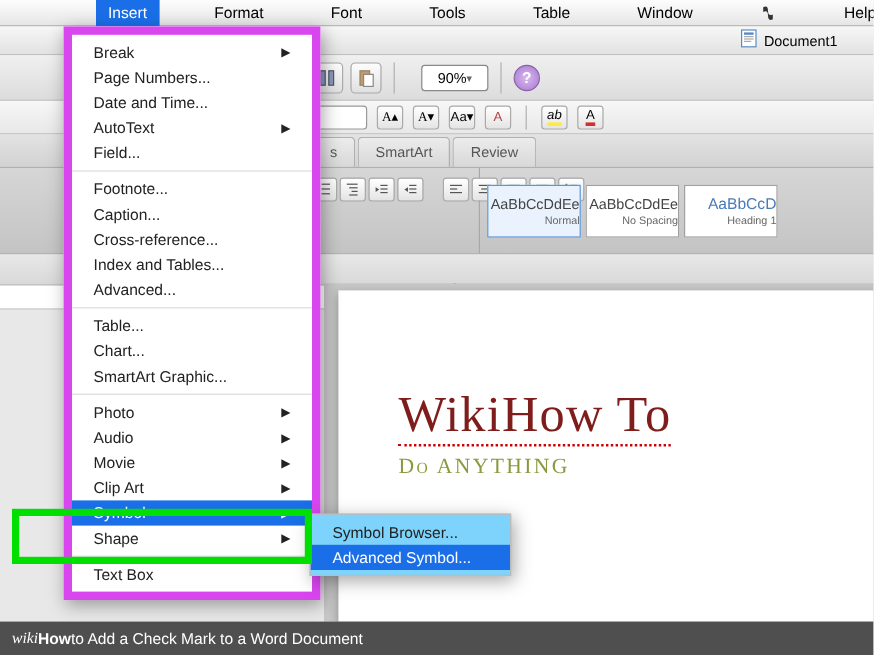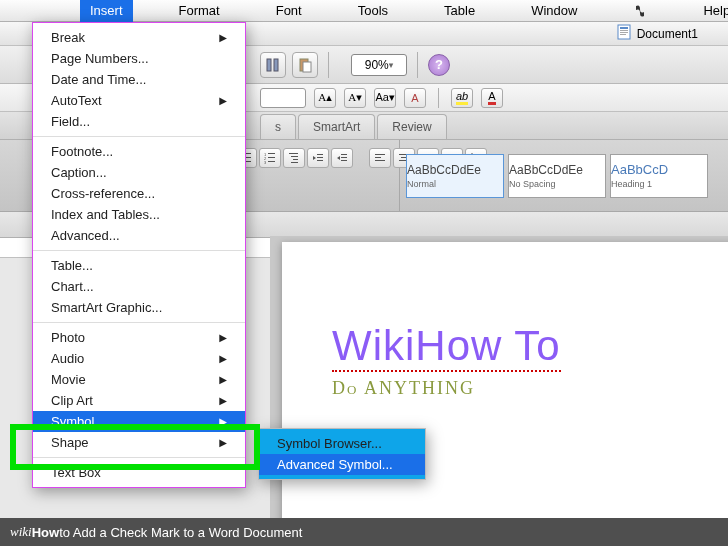--- a/index.html
+++ b/index.html
@@ -26,53 +26,53 @@
 
 
 .ribbon-tabs-row { height: 28px; background:linear-gradient(#e3e3e3,#d2d2d2); display:flex;align-items:flex-end;padding-left:260px;gap:2px;font-size:12px;border-bottom:1px solid #b0b0b0; }
 .ribbon-tab { padding:5px 14px; background:linear-gradient(#ececec,#d8d8d8);border:1px solid #b0b0b0;border-bottom:none;border-radius:4px 4px 0 0;color:#555; }
 
 
 .ribbon-body { height: 72px; background:linear-gradient(#d6d6d6,#c4c4c4);border-bottom:1px solid #a8a8a8;display:flex;padding-left:260px; }
 .ribbon-group { border-right:1px solid #a8a8a8;padding:4px 8px;display:flex;flex-direction:row;gap:16px;justify-content:center; }
 .ribbon-group-title { font-size:10px;color:#555;text-align:left;margin-bottom:2px; }
 .font-btns { display:flex;gap:2px;margin-top:4px; }
-.style-tile { width:98px;height:44px;background:#fff;border:1px solid #a0a0a0;display:flex;flex-direction:column;align-items:flex-start;justify-content:center;font-size:9px;color:#888; }
+.style-tile { width:78px;height:44px;background:#fff;border:1px solid #a0a0a0;display:flex;flex-direction:column;align-items:flex-end;justify-content:center;font-size:9px;color:#888; }
 .style-tile.selected { border:1.5px solid #5a96d8;background:#eaf3fd; }
 .style-preview { font-size:12px;color:#444; }
 .style-name { font-size:9px;color:#666;margin-top:2px; }
 .styles-row { display:flex;gap:4px;padding:4px 6px;align-items:center; }
 
 
 .fmt-strip { height: 26px; background:linear-gradient(#e8e8e8,#d8d8d8);border-bottom:1px solid #b0b0b0;display:flex;align-items:center;padding-left:8px;gap:4px;font-size:12px; }
 
 
 .ruler { height: 20px; background:#fff;border-bottom:1px solid #c0c0c0;position:relative;font-size:8px;color:#666;padding-left:270px;display:flex;align-items:center; }
 .ruler-bg { position:absolute;left:270px;right:0;top:0;bottom:0;background:repeating-linear-gradient(90deg,#e8e8e8 0,#e8e8e8 1px,transparent 1px,transparent 10px); }
 .ruler-num { position:absolute;top:3px;font-size:8px; }
 .ruler-marker { position:absolute;top:-2px;width:10px;height:10px; }
 
 
 .doc-area { position:absolute;left:270px;top:236px;right:0;bottom:28px;background:#c8c8c8;overflow:hidden; }
 .page { position:absolute;left:12px;top:6px;width:600px;height:400px;background:#fff;box-shadow:0 2px 8px rgba(0,0,0,.3); padding:80px 50px; }
-.doc-title { font-family:Liberation Sans, sans-serif;font-size:42px;color:#8b5cf6;letter-spacing:1px;border-bottom:2px dotted #c00;display:inline-block;padding-bottom:0; }
+.doc-title { font-family:Liberation Serif, serif;font-size:42px;color:#7f1d1d;letter-spacing:1px;border-bottom:2px dotted #c00;display:inline-block;padding-bottom:0; }
 .doc-subtitle { font-family:"Times New Roman",serif;font-size:18px;color:#8a9a3e;font-variant:small-caps;letter-spacing:2px;margin-top:6px; }
 
 
-.dropdown { position:absolute; left:32px; top:22px; width:214px; background:#fff; border:1px solid #d946ef; box-shadow:2px 4px 14px rgba(0,0,0,.35); font-size:13px; padding:4px 0; z-index:100; }
+.dropdown { position:absolute; left:53px; top:22px; width:214px; background:#fff; border:7px solid #d946ef; box-shadow:2px 4px 14px rgba(0,0,0,.35); font-size:13px; padding:4px 0; z-index:100; }
 .menu-item { padding:3px 18px; display:flex; justify-content:space-between; align-items:center; cursor:default; color:#222; }
 .menu-item.hover { background:#1a6fe8; color:#fff; }
 .menu-sep { height:1px; background:#ddd; margin:4px 0; }
 .submenu-arrow { font-size:10px; }
 
 
 .highlight-box { position:absolute; left:10px; top:424px; width:250px; height:46px; border:6px solid #00e000; z-index:150; pointer-events:none; }
 
 
-.submenu { position:absolute; left:258px; top:428px; width:168px; background:#0ea5e9; border:1px solid #bbb; box-shadow:2px 4px 14px rgba(0,0,0,.35); font-size:13px; padding:4px 0; z-index:120; }
+.submenu { position:absolute; left:258px; top:428px; width:168px; background:#7dd3fc; border:1px solid #bbb; box-shadow:2px 4px 14px rgba(0,0,0,.35); font-size:13px; padding:4px 0; z-index:120; }
 
 
 .caption { position:absolute; left:0; right:0; bottom:0; height:28px; background:rgba(20,20,20,.72); display:flex;align-items:center;padding-left:10px;color:#fff;font-size:13px; }
 .caption .wiki { font-style:italic;font-family:Georgia,serif; }
 .caption .bold { font-weight:bold; }
 
 .chev { font-size:9px;color:#666; }
 </style>
 </head>
 <body>

